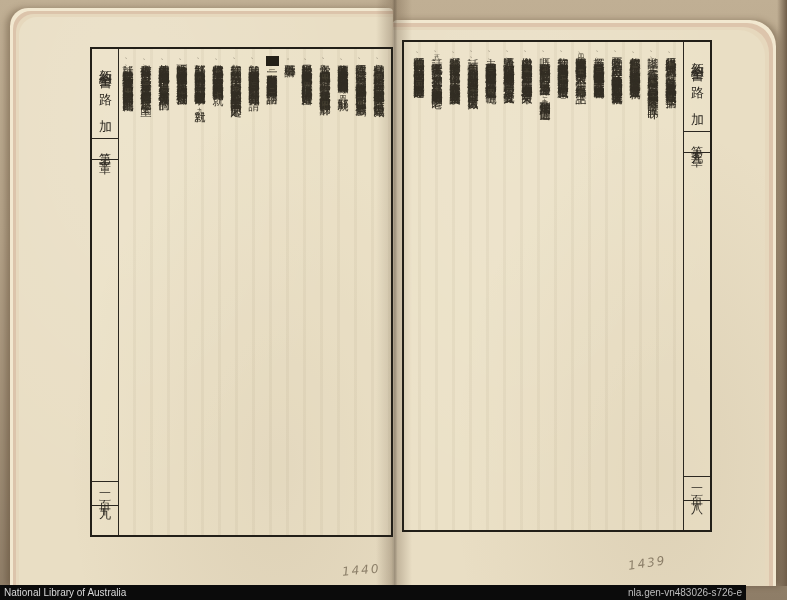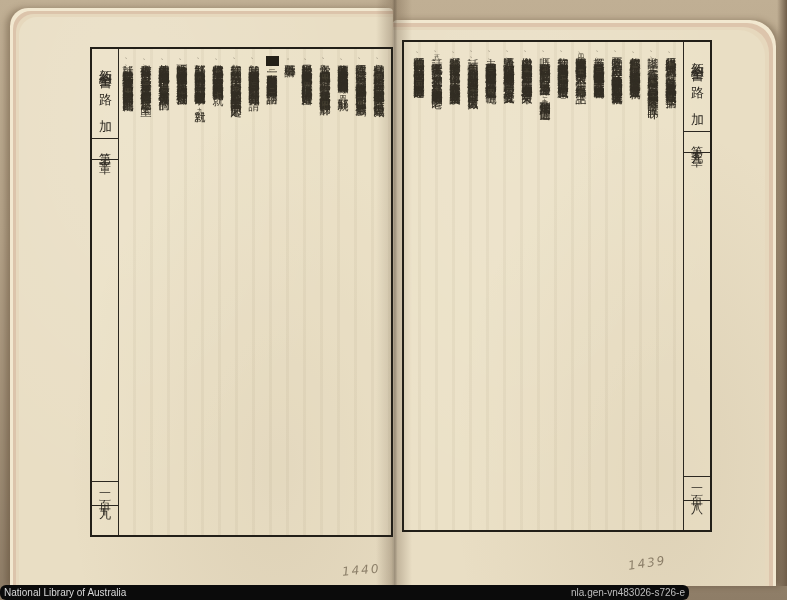--- a/index.html
+++ b/index.html
@@ -52,23 +52,23 @@
   .punct{font-size:5.5px;letter-spacing:0;color:#433d30;}
   .ring{font-size:10px;letter-spacing:0;}
   .vnum{font-size:6.5px;letter-spacing:0;color:#4a443507;color:#4a4435;}
   .chapbox{background:#231f17;color:#ece2c4;padding:3px 1px;letter-spacing:1px;
     font-size:10.5px;margin-block-end:2px;}
   
   .pencil{position:absolute;font-family:"DejaVu Sans",sans-serif;
     font-style:italic;font-size:12px;color:#8b7e68;letter-spacing:2px;}
   #pencil-left{left:342px;top:563px;transform:rotate(-5deg);}
   #pencil-right{left:628px;top:556px;transform:rotate(-8deg);}
-  #bar{position:absolute;left:0;bottom:0;width:689px;height:15px;
+  #bar{position:absolute;left:0;bottom:0;width:746px;height:15px;
     background:#0b0b0b;color:#d9d9d9;font-family:"Liberation Sans",sans-serif;
-    font-size:10px;line-height:15px;border-radius:6px;}
+    font-size:10px;line-height:15px;}
   #bar .left{position:absolute;left:4px;top:0;}
   #bar .right{position:absolute;right:4px;top:0;color:#bdbdbd;}
 </style>
 </head>
 <body>
 
 <div id="canvas">
   <div class="sheet" id="sheet-left"></div>
   <div class="sheet" id="sheet-right"></div>
   <div id="gutter"></div>

